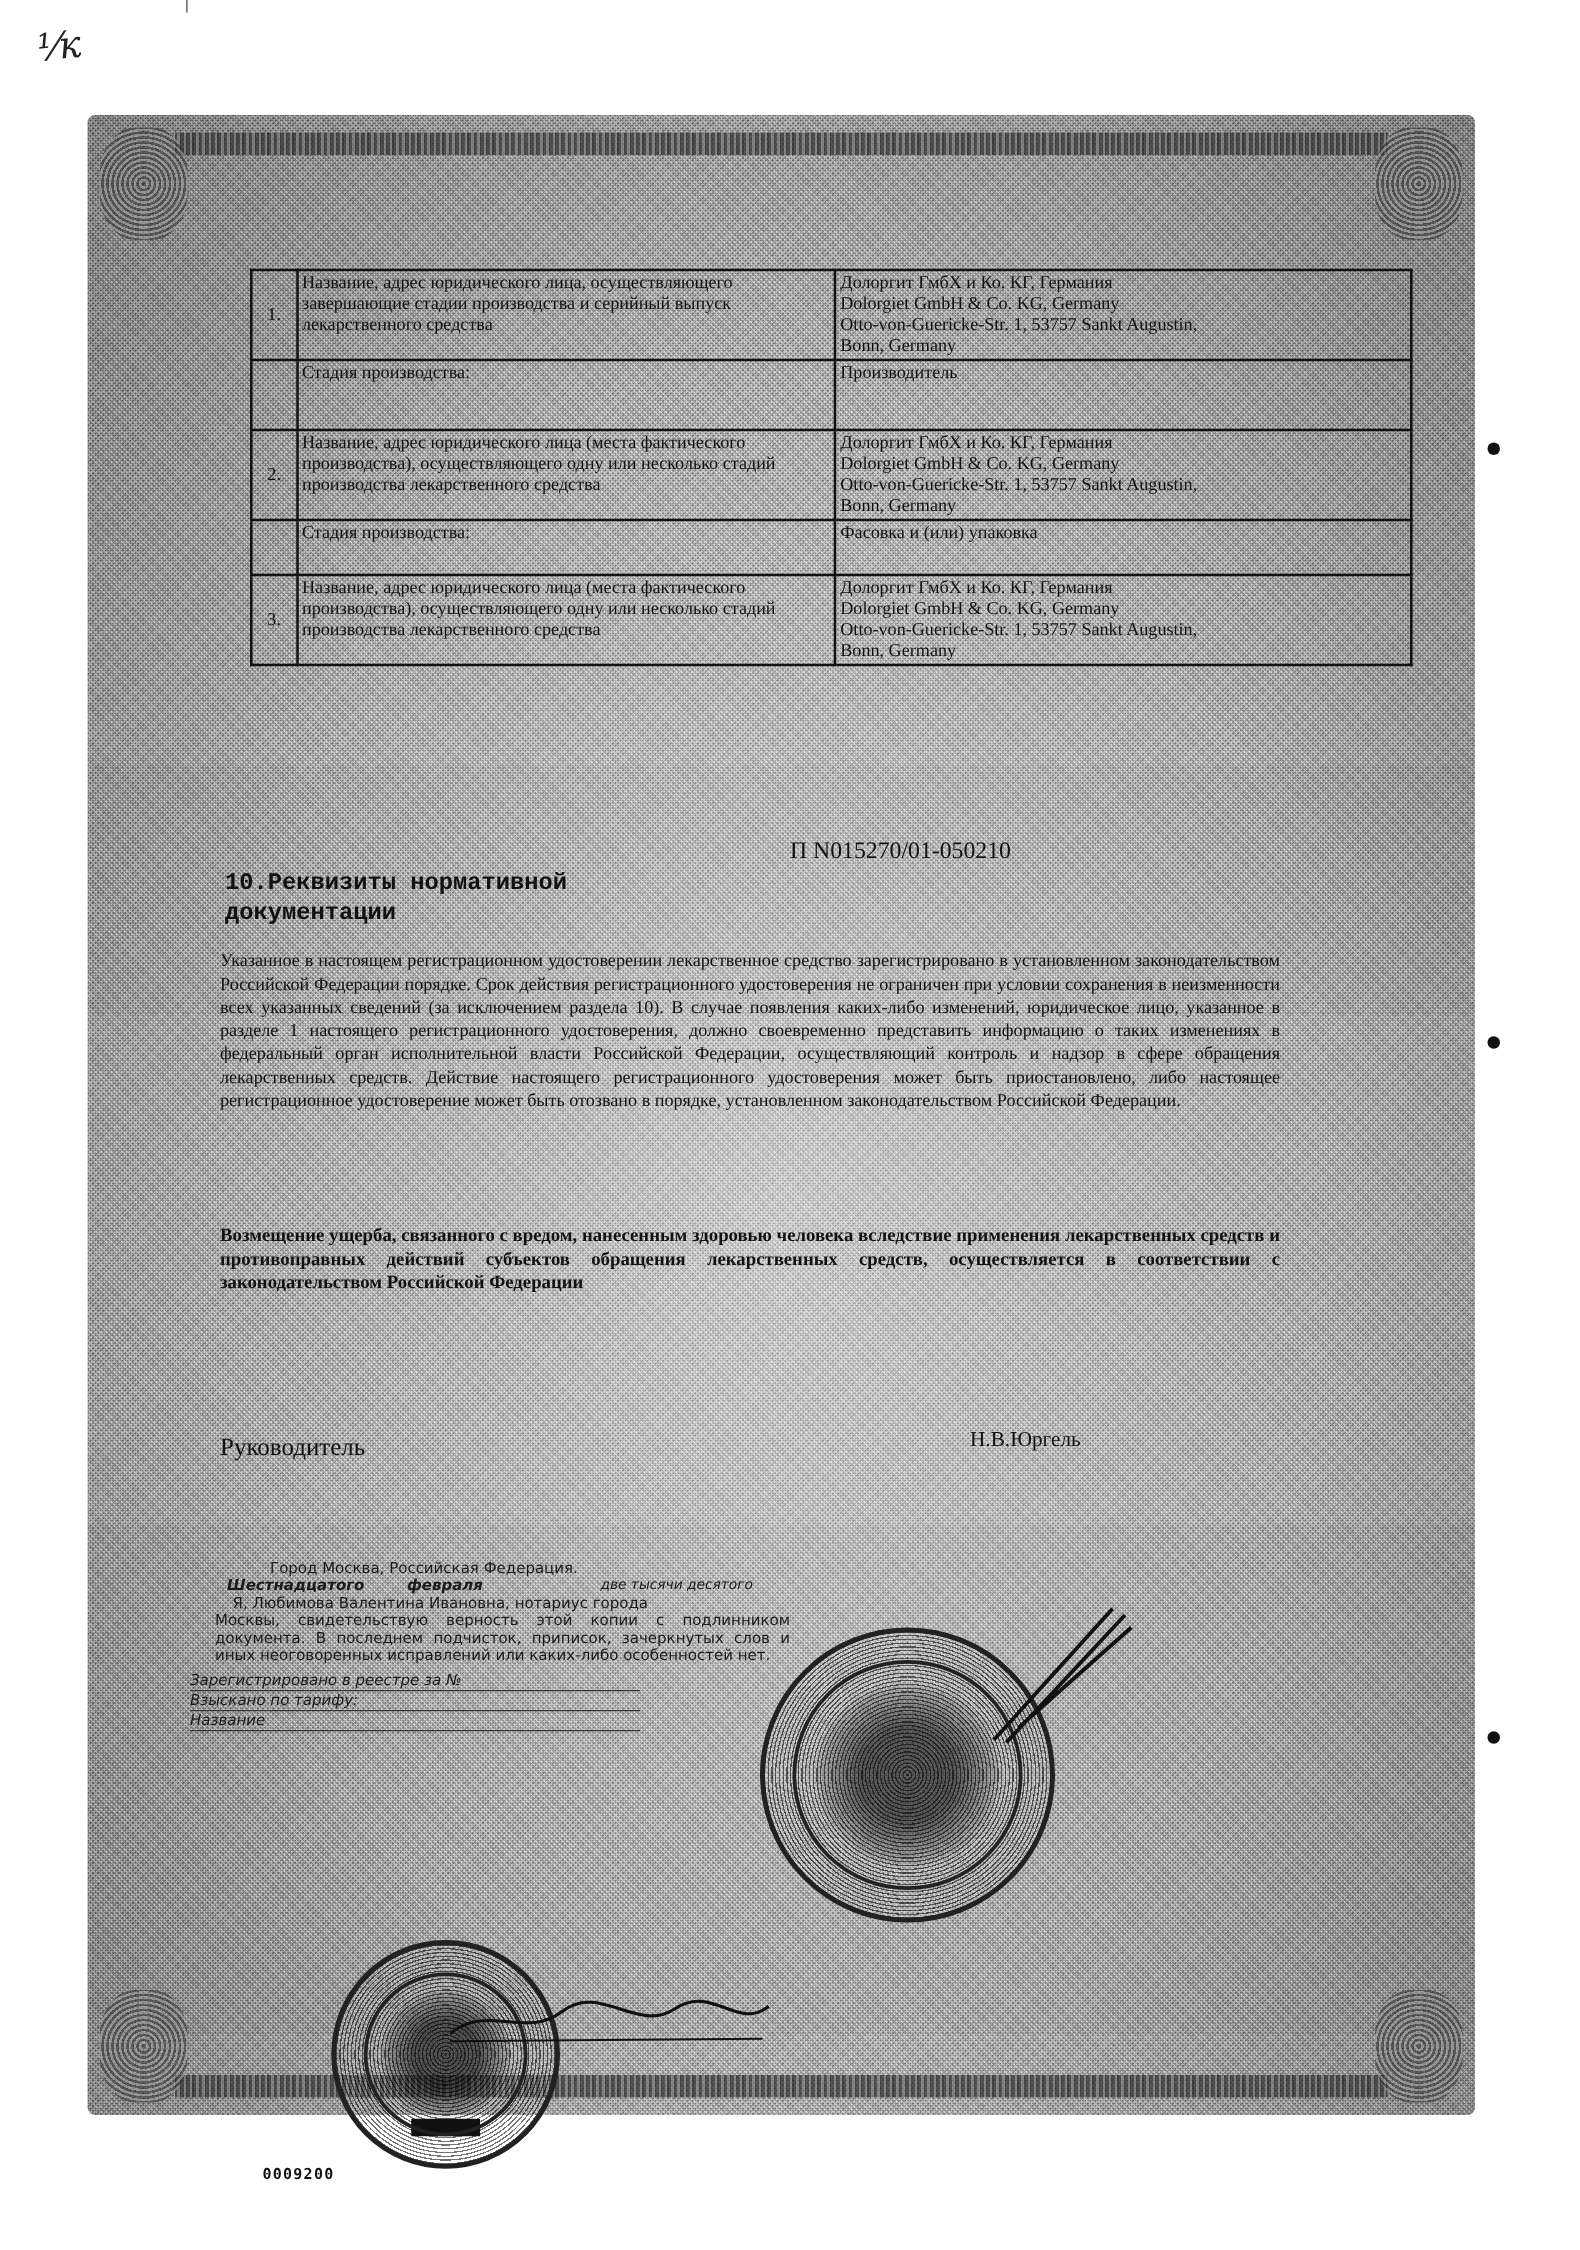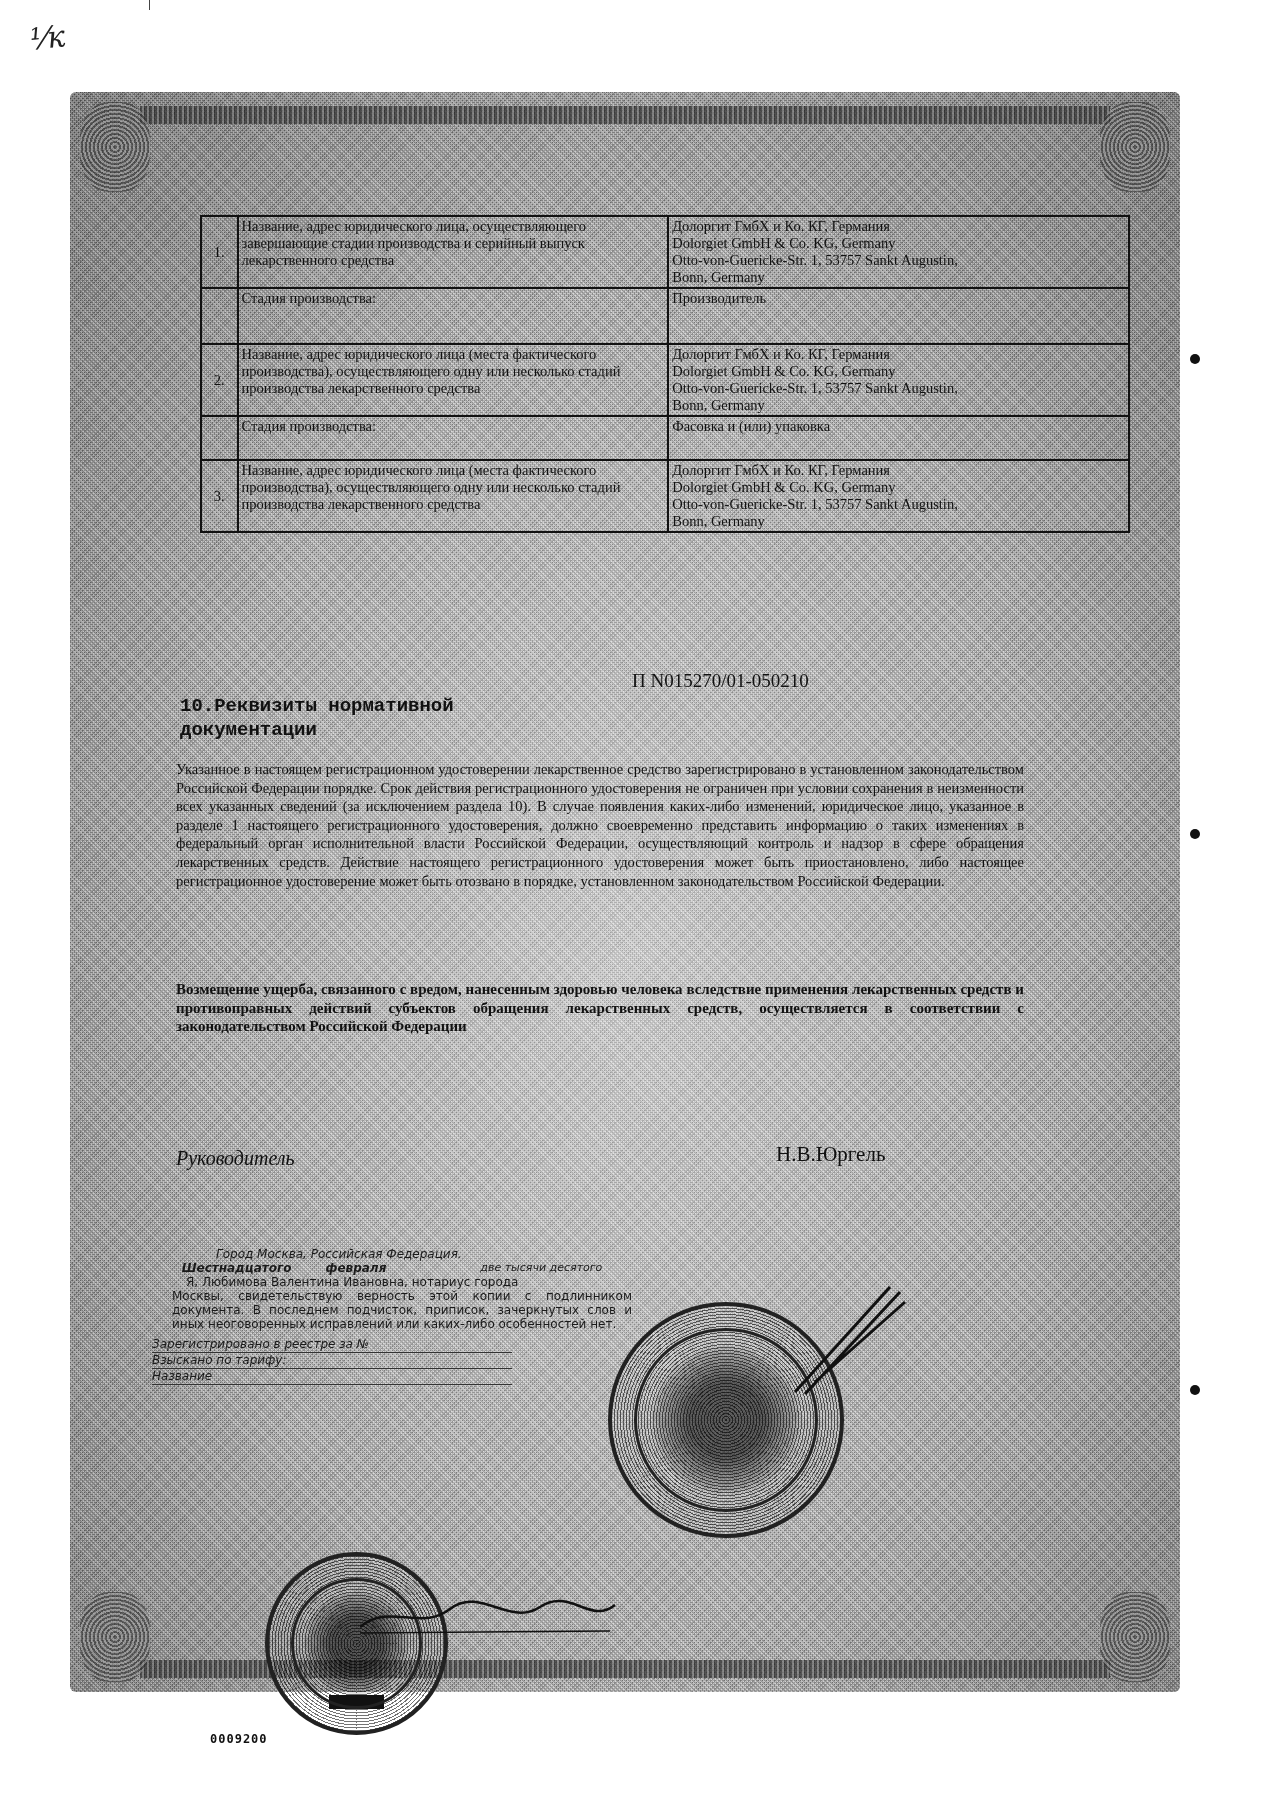--- a/index.html
+++ b/index.html
@@ -72,30 +72,30 @@
     .sec10-code {
       position: absolute; left: 562px; top: 578px; z-index: 2;
       font-size: 19px;
     }
     .para {
       position: absolute; left: 106px; width: 848px; z-index: 2;
       font-size: 14.5px; line-height: 18.6px; text-align: justify;
     }
     .para1 { top: 668px; }
     .para2 { top: 888px; font-weight: bold; font-size: 15px; line-height: 18.6px; }
-    .head-title { position: absolute; left: 106px; top: 1055px; font-size: 20px; z-index: 2; font-style: italic; }
-    .head-name { position: absolute; left: 706px; top: 1050px; font-size: 21px; z-index: 2; }
+    .head-title { position: absolute; left: 106px; top: 1055px; font-size: 20px; z-index: 2; }
+    .head-name { position: absolute; left: 706px; top: 1050px; font-size: 17px; z-index: 2; }
 
     
     .notary {
       position: absolute; left: 82px; top: 1155px; width: 480px; z-index: 2;
       font-family: "DejaVu Sans", "Liberation Sans", sans-serif;
       font-size: 12px; line-height: 14px; color: #1a1a1a;
     }
-    .notary .city { padding-left: 64px; font-style: italic; }
+    .notary .city { padding-left: 64px; }
     .notary .date-row { display: flex; gap: 34px; font-style: italic; font-weight: bold; justify-content: center; }
     .notary .date-row .year { font-weight: normal; font-size: 11px; padding-left: 60px; }
     .notary .body { text-align: justify; padding-left: 20px; }
     .notary .body .first { text-indent: 14px; display: block; }
     .notary .reg-lines { margin-top: 6px; font-style: italic; }
     .notary .reg-lines div { border-bottom: 1px solid #333; height: 15px; width: 360px; }
     .serial {
       position: absolute; left: 140px; top: 1640px; z-index: 2;
       font-family: "DejaVu Sans Mono", "Liberation Mono", monospace;
       font-size: 12px; font-weight: bold; letter-spacing: 1px;

